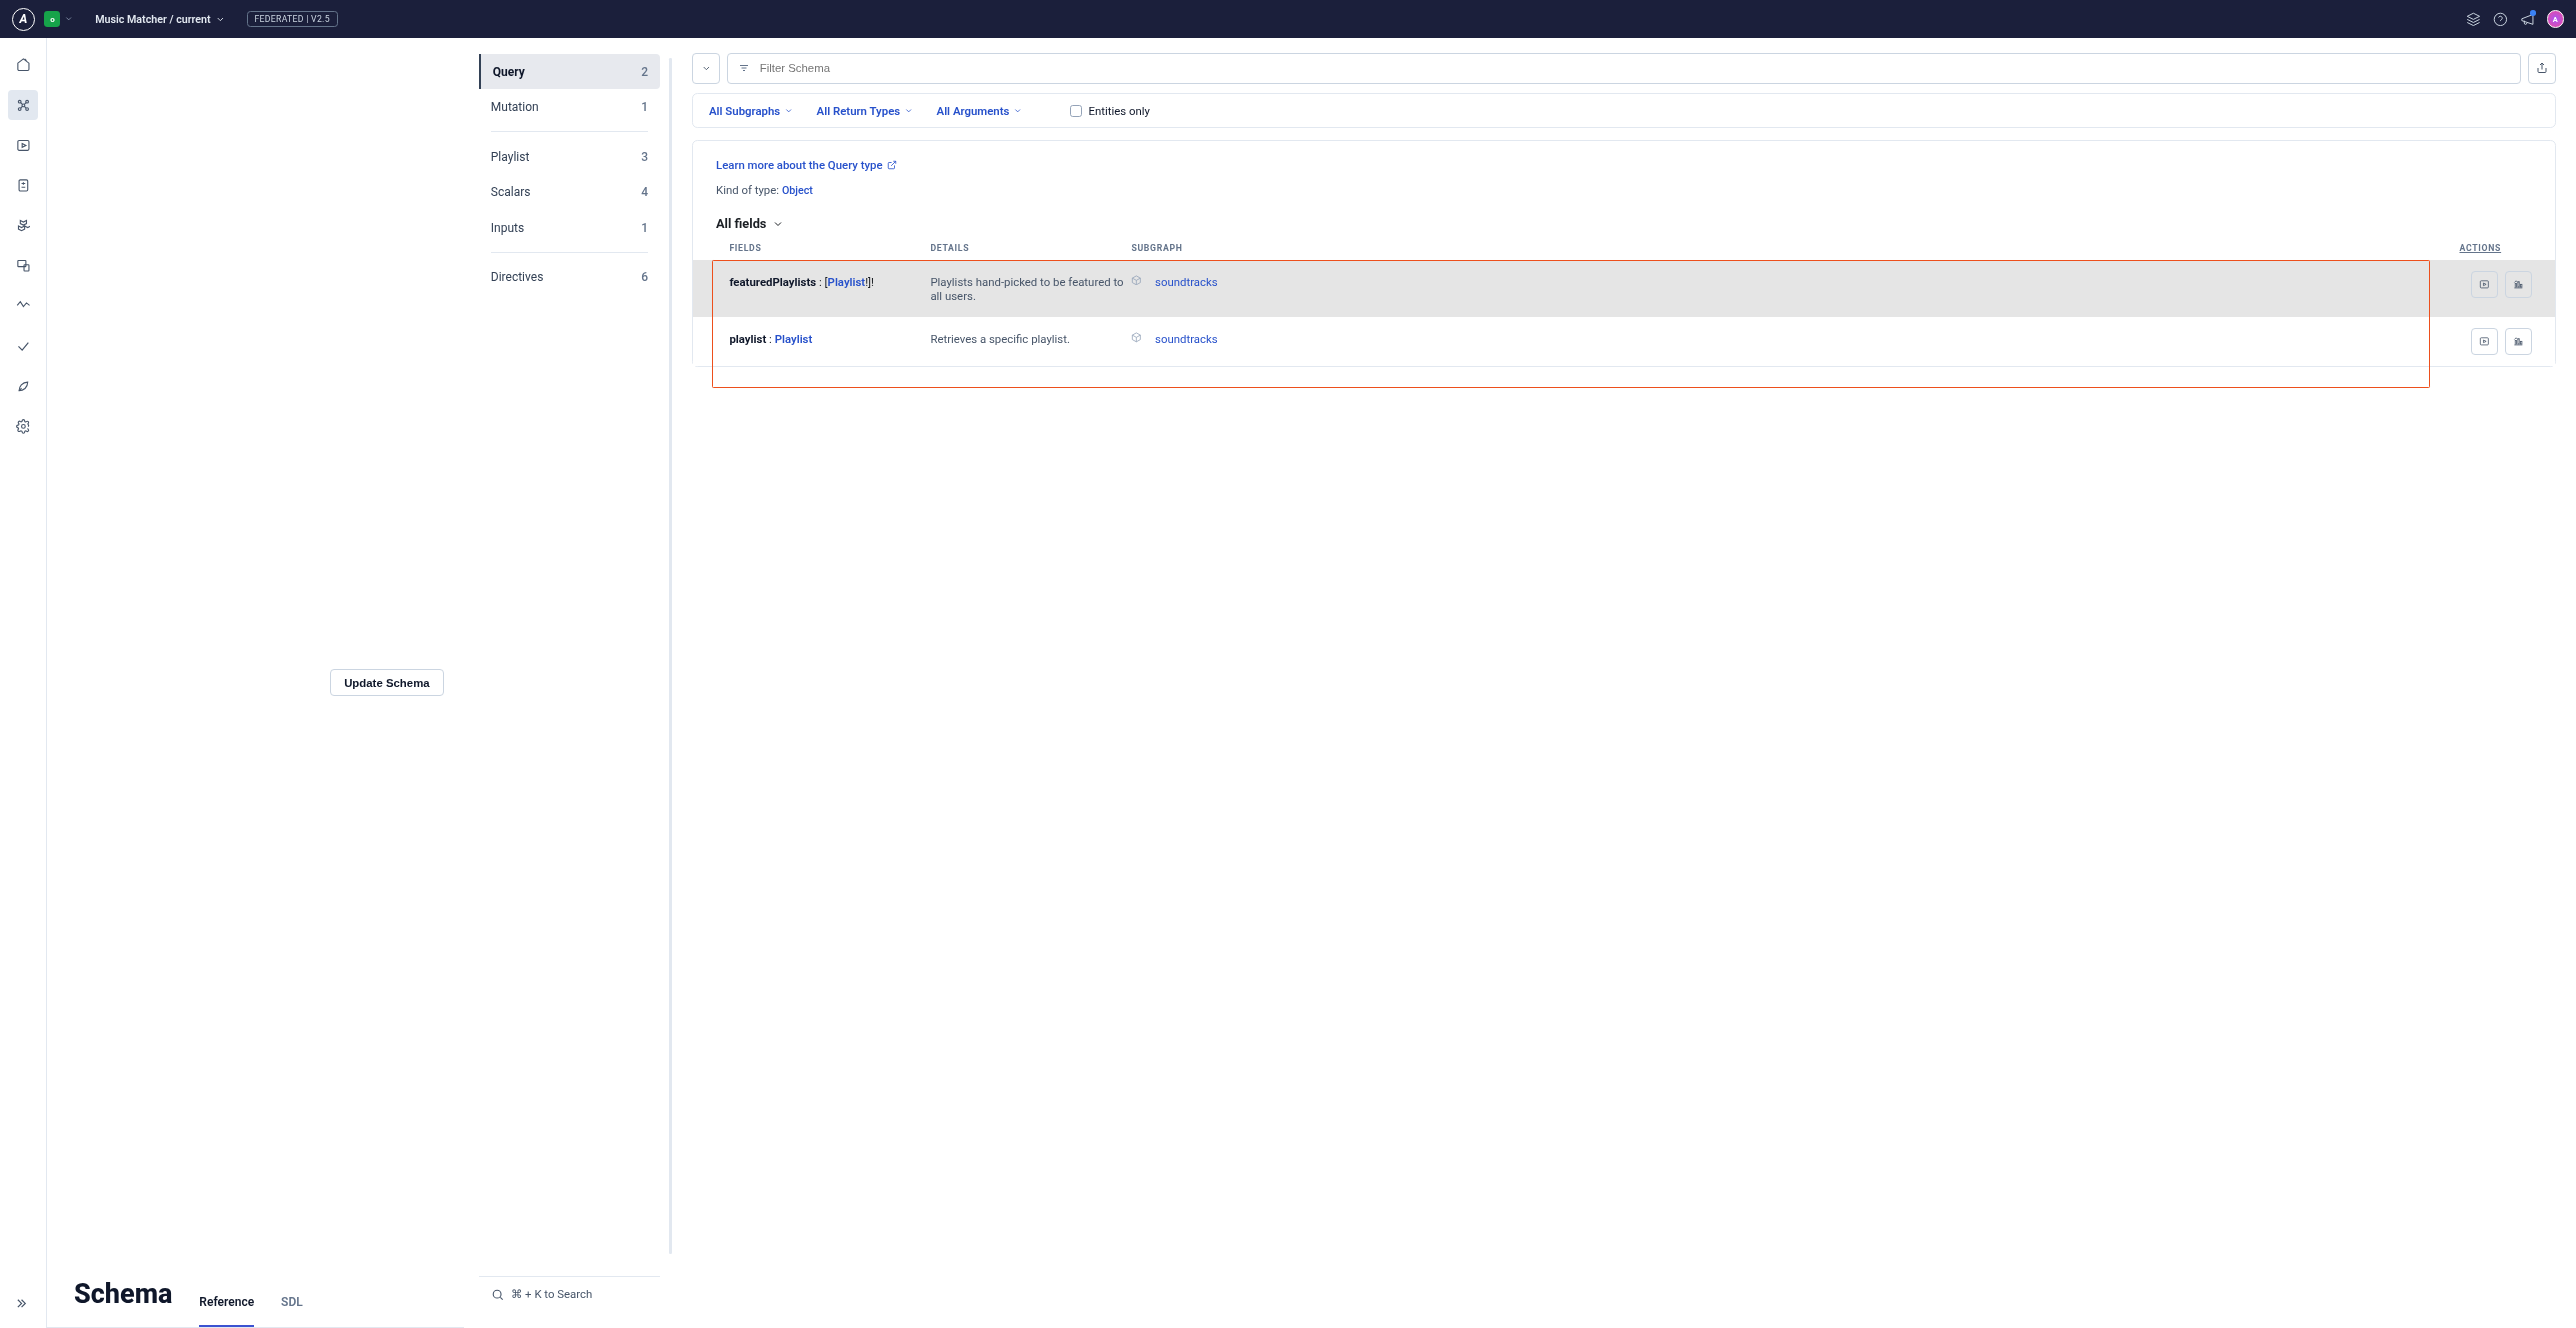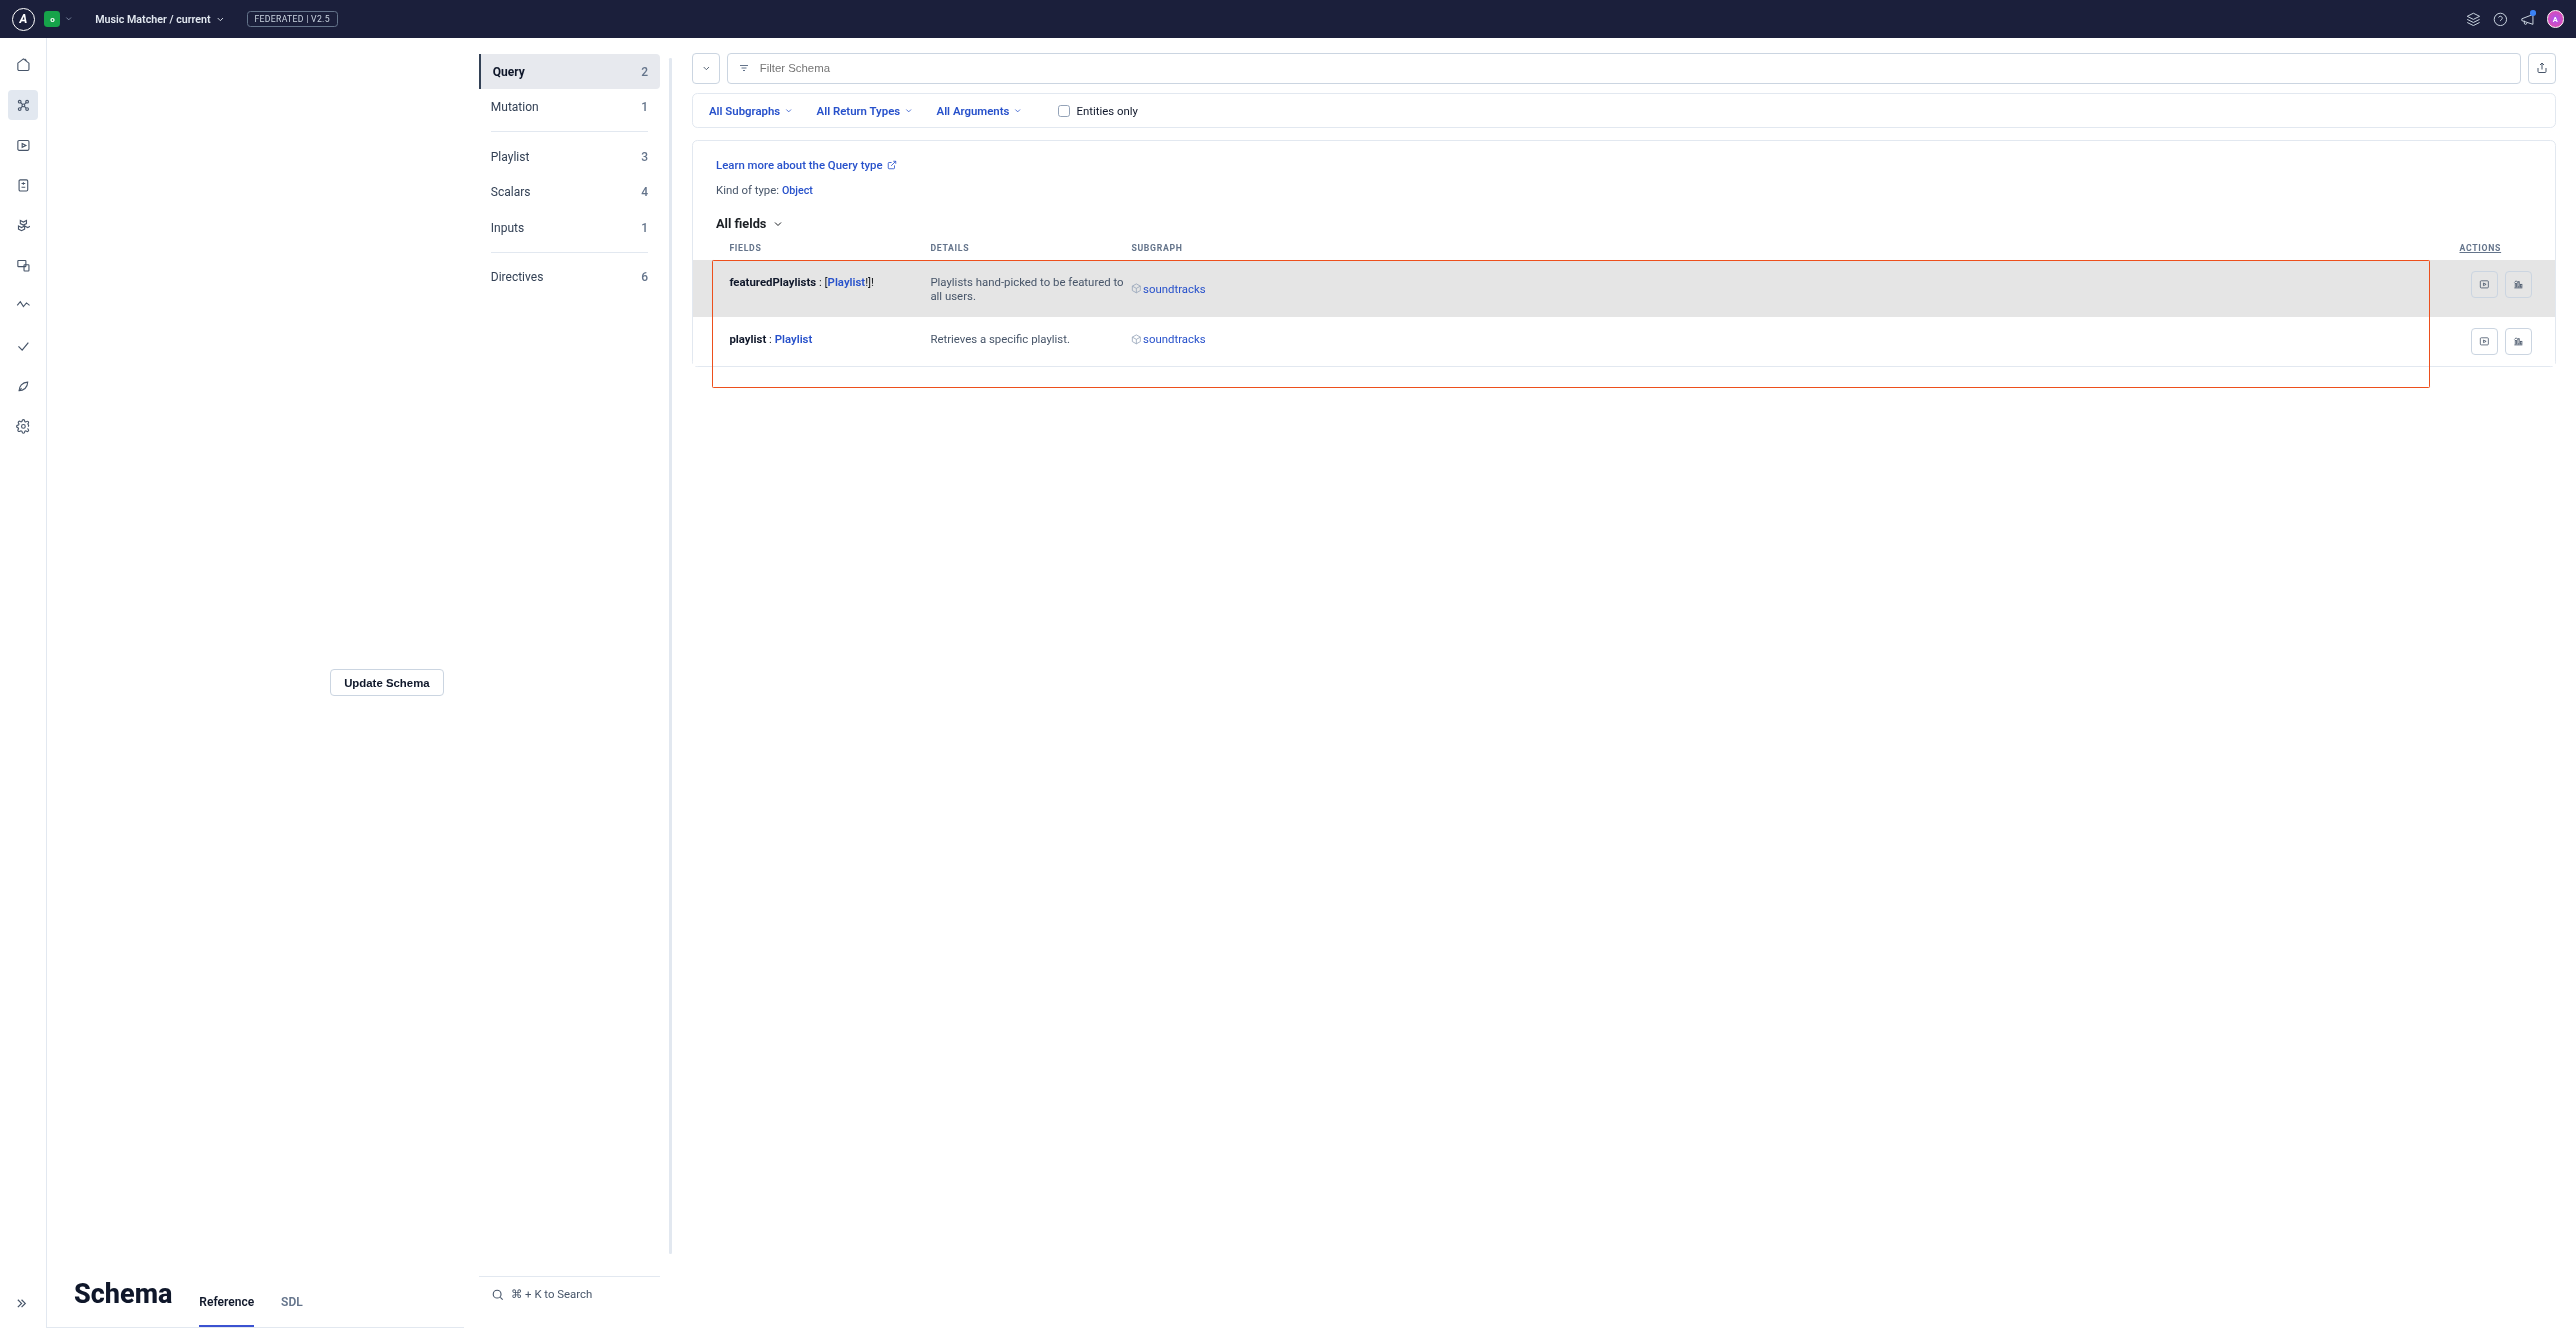--- a/index.html
+++ b/index.html
@@ -51,21 +51,21 @@
 
 .mainpane { flex: 1; padding: 14.8px 20px; overflow-y: auto; background: #fff; }
 .filterbar { display: flex; gap: 6.7px; margin-bottom: 9.4px; }
 .collapse-btn { width: 28px; height: 31px; border: 0.7px solid #cbd5e1; border-radius: 4px; display:flex;align-items:center;justify-content:center; cursor:pointer; }
 .filterbox { flex:1; border: 0.7px solid #cbd5e1; border-radius: 4px; display:flex; align-items:center; padding: 0 10.7px; gap: 9.4px; color:#64748b; }
 .filterbox input { border:none; outline:none; flex:1; font-size:11.4px; color:#0f172a; background:transparent; }
 .export-btn { width: 28px; height: 31px; border: 0.7px solid #cbd5e1; border-radius: 4px; display:flex;align-items:center;justify-content:center; cursor:pointer; }
 
 .chipsbar { border: 0.7px solid #e2e8f0; border-radius: 5.4px; padding: 9.4px 16px; display: flex; gap: 23px; align-items:center; margin-bottom: 12px; }
 .chip { color: #2751cb; font-weight: 600; font-size: 11.4px; display:flex; align-items:center; gap:4px; cursor:pointer; }
-.entities { display:flex; align-items:center; gap:6.7px; color:#0f172a; font-size:11.4px; margin-left: 12px; }
+.entities { display:flex; align-items:center; gap:6.7px; color:#0f172a; font-size:11.4px; margin-left: 24px; }
 .checkbox { width:12px; height:12px; border:1.3px solid #94a3b8; border-radius:2.7px; }
 
 .typecard { border: 0.7px solid #e2e8f0; border-radius: 5.4px; padding: 17.5px 0 0 0; }
 .typecard-inner { padding: 0 23px; }
 .learn-link { color:#2751cb; font-size:11.4px; font-weight:500; display:inline-flex; align-items:center; gap:4px; cursor:pointer; }
 .kindline { margin-top: 10.7px; color:#475569; font-size:11.4px; }
 .kindline a { color:#2751cb; font-weight:500; font-size:10.7px; }
 
 .allfields { margin-top: 19px; font-weight:700; font-size:12.8px; display:flex; align-items:center; gap:5.4px; }
 
@@ -73,21 +73,21 @@
 .field-head { display:grid; grid-template-columns: 201px 201px 175px 1fr; padding: 0 13.4px 6.7px 13.4px; font-size:8.7px; letter-spacing:0.7px; color:#64748b; font-weight:700; }
 .field-head .act { text-align:right; padding-right: 17.5px; text-decoration: underline; }
 
 .hl-box { border: 1.7px solid #ed4f1c; border-radius: 1.3px; margin: 1.3px 134px 6.7px 4px; }
 .row-outer { display:grid; grid-template-columns: 1fr 134px; align-items:flex-start; background:#e5e5e5; }
 .row-outer.alt{ background:#fff; }
 .row-cells { display:grid; grid-template-columns: 201px 201px 175px; padding: 14.8px 13.4px; font-size:11.4px; }
 .row-cells .fname { font-weight:700; color:#0f172a; }
 .row-cells .ftype { color:#2751cb; font-weight:600; }
 .row-cells .fdesc { color:#475569; }
-.row-cells .fsub { display:flex; align-items:center; gap:1px; color:#2751cb; }
+.row-cells .fsub { display:flex; gap:13px; color:#2751cb; }
 .actions { padding: 10.7px 23px; display:flex; gap:6.7px; justify-content:flex-end; background:inherit; }
 .mini-btn { width:27px; height:27px; border:0.7px solid #cbd5e1; border-radius:4px; display:flex;align-items:center;justify-content:center; cursor:pointer; }
 
 .argrow { padding: 0 13.4px 14.8px 13.4px; display:grid; grid-template-columns:201px 201px 175px; font-family: ui-monospace, Menlo, monospace; font-size:10.7px; color:#475569; }
 .argrow .argtype { color:#2751cb; font-weight:600; }
 
 .sub-cube { color:#94a3b8; }
 
 svg { display:block; }
 </style>

